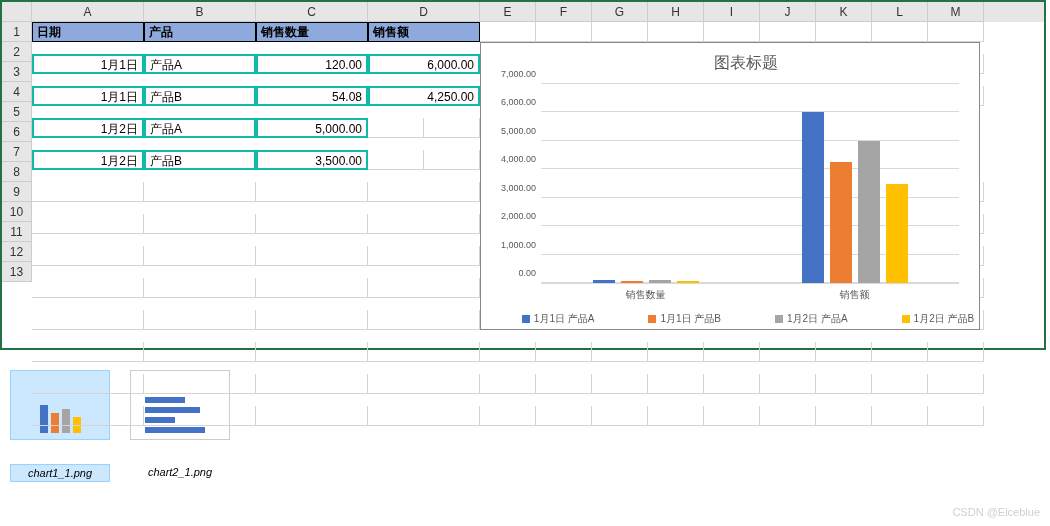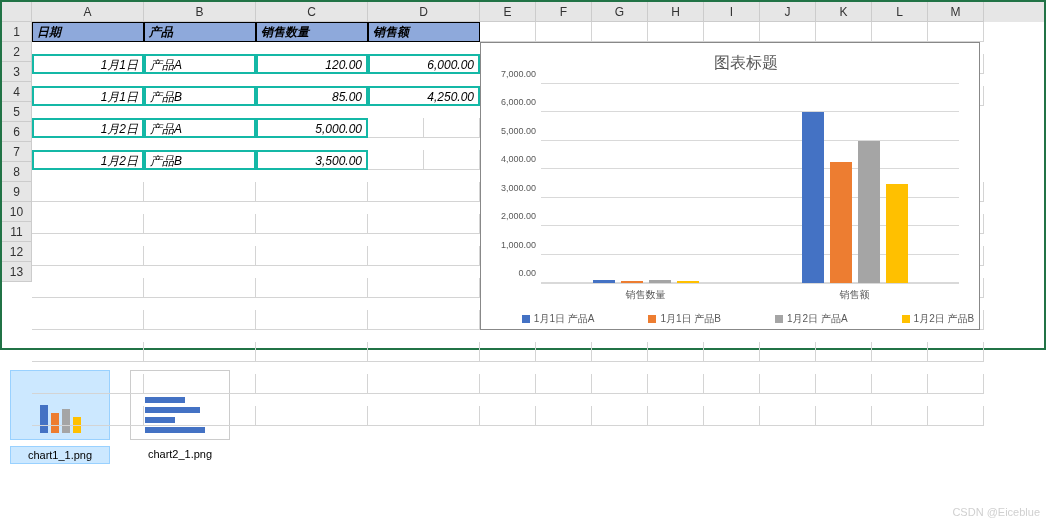--- a/index.html
+++ b/index.html
@@ -10,21 +10,21 @@
 .col-headers { display: flex; height: 20px; background: #e6e6e6; }
 .corner { width: 30px; border-right: 1px solid #ccc; border-bottom: 1px solid #ccc; background: #e6e6e6; }
 .col-h { width: 112px; text-align: center; line-height: 20px; border-right: 1px solid #ccc; border-bottom: 1px solid #ccc; color: #333; }
 .col-h.narrow { width: 56px; }
 
 .grid-body { display: flex; height: 290px; }
 .row-headers { width: 30px; }
 .row-h { height: 20px; text-align: center; line-height: 20px; border-right: 1px solid #ccc; border-bottom: 1px solid #ccc; background: #e6e6e6; color: #333; }
 
 .cells { position: relative; flex: 1; }
-.row { display: flex; height: 32px; font-style: italic; }
+.row { display: flex; height: 32px; }
 .cell { width: 112px; height: 20px; border-right: 1px solid #d4d4d4; border-bottom: 1px solid #d4d4d4; padding: 0 4px; line-height: 19px; overflow: hidden; white-space: nowrap; }
 .cell.narrow { width: 56px; }
 .cell.right { text-align: right; }
 .cell.hdr { background: #8ea9db; font-weight: bold; border: 1px solid #000; }
 .bordered { border: 2px solid #14b8a6; }
 
 .chart-box { position: absolute; left: 448px; top: 20px; width: 500px; height: 288px; background: #fff; border: 1px solid #888; }
 .chart-title { text-align: center; font-size: 16px; color: #595959; padding: 10px 0; margin-left: 32px; }
 .plot-area { position: relative; height: 200px; margin: 0 20px 0 60px; border-bottom: 1px solid #d9d9d9; }
 .y-axis { position: absolute; left: -55px; top: 0; bottom: 0; width: 50px; }
@@ -46,21 +46,21 @@
 .add-tab { width: 24px; text-align: center; color: #666; cursor: pointer; font-size: 14px; }
 .hscroll { position: absolute; right: 20px; bottom: 2px; width: 380px; height: 16px; background: #e8e8e8; border: 1px solid #ccc; display: flex; align-items: center; }
 .hscroll .ar { width: 16px; text-align: center; color: #666; cursor: pointer; }
 .hscroll .track { flex: 1; height: 100%; position: relative; }
 .hscroll .thumb { position: absolute; left: 0; width: 60px; top: 0; bottom: 0; background: #cdcdcd; }
 
 .file-area { padding: 20px 0 0 10px; display: flex; gap: 20px; }
 .file-item { width: 100px; text-align: center; }
 .thumb-img { width: 100px; height: 70px; border: 1px solid #ccc; background: #fff; padding: 6px; display: flex; flex-direction: column; justify-content: flex-end; align-items: center; }
 .thumb-img.selected { border: 1px solid #99d1ff; background: #cce8ff; }
-.file-name { font-size: 11px; margin-top: 6px; padding: 2px 4px; }
+.file-name { font-size: 11px; margin-top: 24px; padding: 2px 4px; font-style: italic; }
 .file-name.selected { background: #cce8ff; border: 1px solid #99d1ff; }
 .mini-bars { display: flex; gap: 3px; align-items: flex-end; height: 40px; }
 .mini-bars .mb { width: 8px; }
 .mini-hbars { width: 70px; display: flex; flex-direction: column; gap: 4px; }
 .mini-hbars .hb { height: 6px; background: #4472c4; }
 
 .watermark { position: absolute; right: 10px; bottom: 8px; font-size: 11px; color: #d0d0d0; }
 </style>
 </head>
 <body>
@@ -128,21 +128,21 @@
           <div class="cell narrow"></div>
           <div class="cell narrow"></div>
           <div class="cell narrow"></div>
           <div class="cell narrow"></div>
           <div class="cell narrow"></div>
           <div class="cell narrow"></div>
       </div>
       <div class="row">
         <div class="cell right bordered">1月1日</div>
         <div class="cell bordered">产品B</div>
-        <div class="cell right bordered">85.00</div>
+        <div class="cell right bordered">54.08</div>
         <div class="cell right bordered">4,250.00</div>
         <div class="cell narrow"></div>
           <div class="cell narrow"></div>
           <div class="cell narrow"></div>
           <div class="cell narrow"></div>
           <div class="cell narrow"></div>
           <div class="cell narrow"></div>
           <div class="cell narrow"></div>
           <div class="cell narrow"></div>
           <div class="cell narrow"></div>

